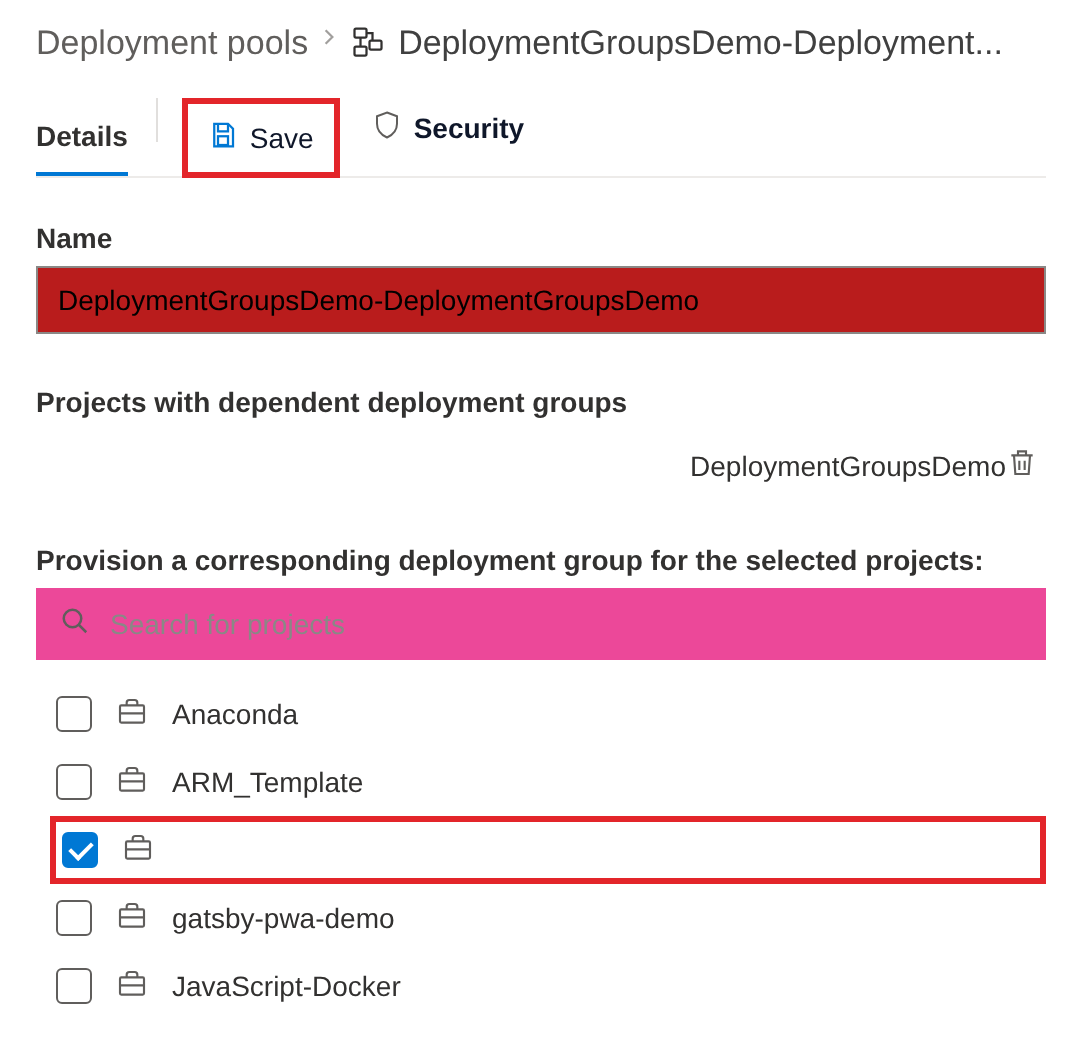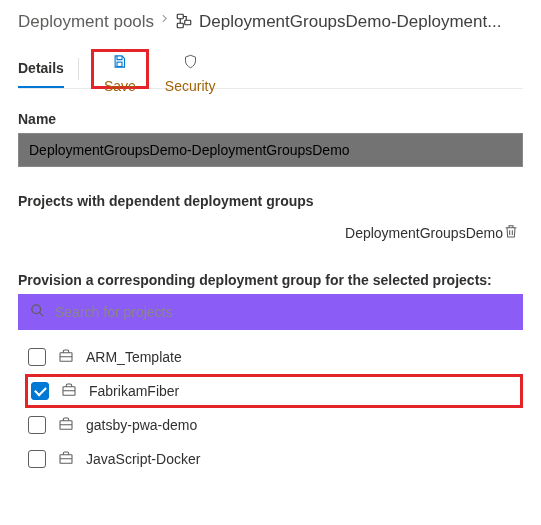--- a/index.html
+++ b/index.html
@@ -21,21 +21,21 @@
       white-space: nowrap;
       overflow: hidden;
     }
     .breadcrumb .root { color: #605e5c; }
     .breadcrumb .chev { font-size: 12px; color: #a19f9d; }
     .breadcrumb .current { color: #404040; font-weight: 400; overflow: hidden; text-overflow: ellipsis; }
     .breadcrumb svg { flex-shrink: 0; }
 
     .toolbar {
       display: flex;
-      align-items: center;
+      align-items: flex-start;
       gap: 0;
       border-bottom: 1px solid #edebe9;
       height: 40px;
     }
     .tabs { display: flex; gap: 18px; height: 100%; }
     .tab {
       display: flex; align-items: center;
       height: 100%;
       border-bottom: 2px solid transparent;
       font-size: 14px;
@@ -47,42 +47,42 @@
       font-weight: 600;
       border-bottom-color: #0078d4;
     }
     .toolbar-sep {
       width: 1px; height: 22px; background: #e1dfdd;
       margin: 0 14px;
     }
     .toolbar-btn {
       display: flex; align-items: center; gap: 6px;
       height: 30px; padding: 0 10px;
-      font-size: 14px; color: #a16207;
-      cursor: pointer; background: transparent; border: none; flex-direction: column;
+      font-size: 14px; color: #0f172a;
+      cursor: pointer; background: transparent; border: none;
     }
     .hl-red { border: 3px solid #e3252a; }
     .save-wrap { margin-left: -2px; padding: 2px 0; }
 
     .section-label { font-size: 14px; color: #323130; margin-top: 22px; margin-bottom: 6px; font-weight: bold; }
     .text-input {
       width: 100%; height: 34px; padding: 0 10px;
       border: 1px solid #8a8886; font-size: 14px;
-      background: #737373;
+      background: #b91c1c;
     }
     .dep-list { margin-top: 6px; }
     .dep-row {
       display: flex; align-items: center; justify-content: flex-end;
       padding: 8px 4px 8px 10px;
     }
     .dep-row .del { color: #605e5c; cursor: pointer; }
 
     .search-box {
       display: flex; align-items: center; gap: 10px;
-      background: #8b5cf6; height: 36px; padding: 0 12px;
+      background: #ec4899; height: 36px; padding: 0 12px;
       margin-top: 6px;
     }
     .search-box input {
       flex: 1; border: none; background: transparent;
       font-size: 14px; outline: none;
     }
     .search-box input::placeholder { color: #8a8886; }
 
     .proj-list { margin-top: 10px; margin-left: 10px; }
     .proj-row {
@@ -141,21 +141,21 @@
       <span>
         <svg width="15" height="15" viewBox="0 0 24 24" fill="none" stroke="#0078d4" stroke-width="1.8">
           <path d="M5 3h11l4 4v14H5z"></path>
             <path d="M8 3v6h8V3"></path>
             <rect x="8" y="13" width="8" height="7"></rect>
         </svg>
       </span>
       <span>Save</span>
     </button>
   </span>
-  <button class="toolbar-btn" style="margin-left:6px;">
+  <button class="toolbar-btn" style="margin-left:6px;font-weight:bold;">
     <span>
       <svg width="15" height="15" viewBox="0 0 24 24" fill="none" stroke="#605e5c" stroke-width="1.6">
         <path d="M12 2l8 3v6c0 5-3.5 9-8 11-4.5-2-8-6-8-11V5l8-3z"></path>
       </svg>
     </span>
     <span>Security</span>
   </button>
 </div>
 
 
@@ -187,29 +187,36 @@
   <input type="text" placeholder="Search for projects" style="">
 </div>
 
 <div class="proj-list" id="proj-list">
     <div class="proj-row">
       <span class="chk"></span>
       <span class="proj-icon"><svg width="16" height="16" viewBox="0 0 24 24" fill="none" stroke="#605e5c" stroke-width="1.6">
           <rect x="3" y="7" width="18" height="13" rx="1"></rect>
           <path d="M8 7V5a2 2 0 012-2h4a2 2 0 012 2v2M3 13h18"></path>
         </svg></span>
+      <span class="proj-name">Anaconda</span>
+    </div>
+    <div class="proj-row">
+      <span class="chk"></span>
+      <span class="proj-icon"><svg width="16" height="16" viewBox="0 0 24 24" fill="none" stroke="#605e5c" stroke-width="1.6">
+          <rect x="3" y="7" width="18" height="13" rx="1"></rect>
+          <path d="M8 7V5a2 2 0 012-2h4a2 2 0 012 2v2M3 13h18"></path>
+        </svg></span>
       <span class="proj-name">ARM_Template</span>
     </div>
     <div class="proj-row hl">
       <span class="chk checked"></span>
       <span class="proj-icon"><svg width="16" height="16" viewBox="0 0 24 24" fill="none" stroke="#605e5c" stroke-width="1.6">
           <rect x="3" y="7" width="18" height="13" rx="1"></rect>
           <path d="M8 7V5a2 2 0 012-2h4a2 2 0 012 2v2M3 13h18"></path>
         </svg></span>
-      <span class="proj-name">FabrikamFiber</span>
     </div>
     <div class="proj-row">
       <span class="chk"></span>
       <span class="proj-icon"><svg width="16" height="16" viewBox="0 0 24 24" fill="none" stroke="#605e5c" stroke-width="1.6">
           <rect x="3" y="7" width="18" height="13" rx="1"></rect>
           <path d="M8 7V5a2 2 0 012-2h4a2 2 0 012 2v2M3 13h18"></path>
         </svg></span>
       <span class="proj-name">gatsby-pwa-demo</span>
     </div>
     <div class="proj-row">

